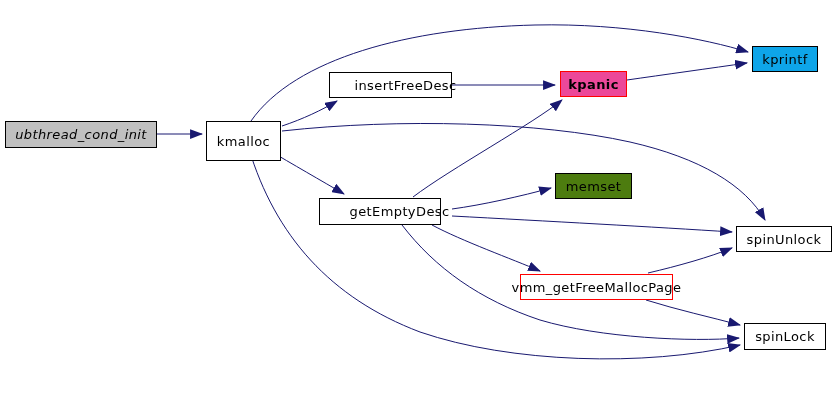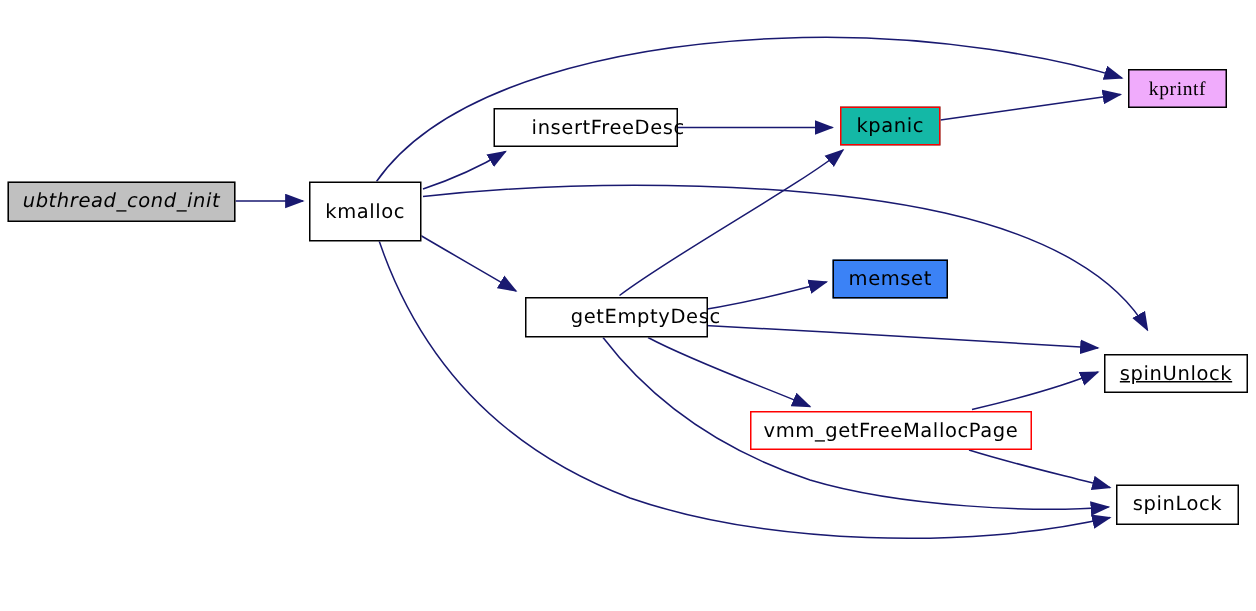--- a/index.html
+++ b/index.html
@@ -38,24 +38,24 @@
     color: #000000;
     white-space: nowrap;
     letter-spacing: 0.4px;
   }
   
   .n0 { left: 5px;   top: 121px; width: 152px; height: 27px; }
   .n1 { left: 206px; top: 121px; width: 75px;  height: 40px; }
   .n2 { left: 329px; top: 72px;  width: 123px; height: 26px; padding-left: 30px; }
   .n3 { left: 560px; top: 71px;  width: 67px;  height: 26px; }
   .n4 { left: 752px; top: 46px;  width: 66px;  height: 26px; }
-  .n5 { left: 350px; top: 198px; width: 122px; height: 27px; padding-left: 39px; }
+  .n5 { left: 319px; top: 198px; width: 122px; height: 27px; padding-left: 39px; }
   .n6 { left: 555px; top: 173px; width: 77px;  height: 26px; }
-  .n7 { left: 736px; top: 236px; width: 96px;  height: 26px; text-decoration: underline; }
-  .n8 { left: 500px; top: 274px; width: 188px; height: 26px; }
+  .n7 { left: 736px; top: 226px; width: 96px;  height: 26px; }
+  .n8 { left: 520px; top: 274px; width: 153px; height: 26px; }
   .n9 { left: 744px; top: 323px; width: 82px;  height: 27px; }
 </style>
 </head>
 <body>
 
 <div id="canvas" style="background: rgb(255, 255, 255);">
 
   <svg id="edge-layer" viewBox="0 0 837 407" xmlns="http://www.w3.org/2000/svg">
     <defs>
       <marker id="arrow" viewBox="0 0 12 9" refX="11" refY="4.5" markerWidth="13" markerHeight="10" orient="auto">
@@ -82,30 +82,30 @@
 
   <div class="node n0" style="border-color: rgb(0, 0, 0); background: rgb(192, 192, 192); font-style: italic;">
     <span>ubthread_cond_init</span>
   </div>
   <div class="node n1" style="border-color: rgb(0, 0, 0); background: rgb(255, 255, 255);">
     <span>kmalloc</span>
   </div>
   <div class="node n2" style="border-color: rgb(0, 0, 0); background: rgb(255, 255, 255);">
     <span>insertFreeDesc</span>
   </div>
-  <div class="node n3" style="border-color: rgb(255, 0, 0); background: #14b8a6;">
+  <div class="node n3" style="border-color: rgb(255, 0, 0); background: #ec4899; font-weight: bold;">
     <span>kpanic</span>
   </div>
-  <div class="node n4" style="border-color: rgb(0, 0, 0); background: #f0abfc; font-family: Liberation Serif, serif;">
+  <div class="node n4" style="border-color: rgb(0, 0, 0); background: #0ea5e9;">
     <span>kprintf</span>
   </div>
   <div class="node n5" style="border-color: rgb(0, 0, 0); background: rgb(255, 255, 255);">
     <span>getEmptyDesc</span>
   </div>
-  <div class="node n6" style="border-color: rgb(0, 0, 0); background: #3b82f6;">
+  <div class="node n6" style="border-color: rgb(0, 0, 0); background: #4d7c0f;">
     <span>memset</span>
   </div>
   <div class="node n7" style="border-color: rgb(0, 0, 0); background: rgb(255, 255, 255);">
     <span>spinUnlock</span>
   </div>
   <div class="node n8" style="border-color: rgb(255, 0, 0); background: rgb(255, 255, 255);">
     <span>vmm_getFreeMallocPage</span>
   </div>
   <div class="node n9" style="border-color: rgb(0, 0, 0); background: rgb(255, 255, 255);">
     <span>spinLock</span>

